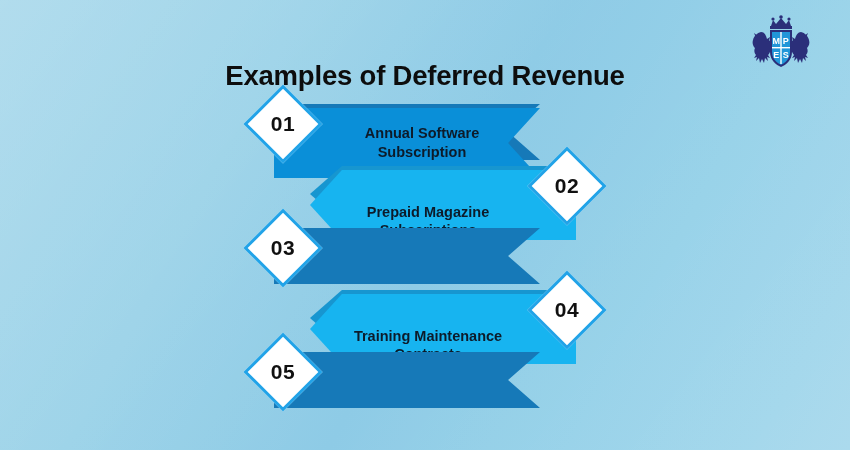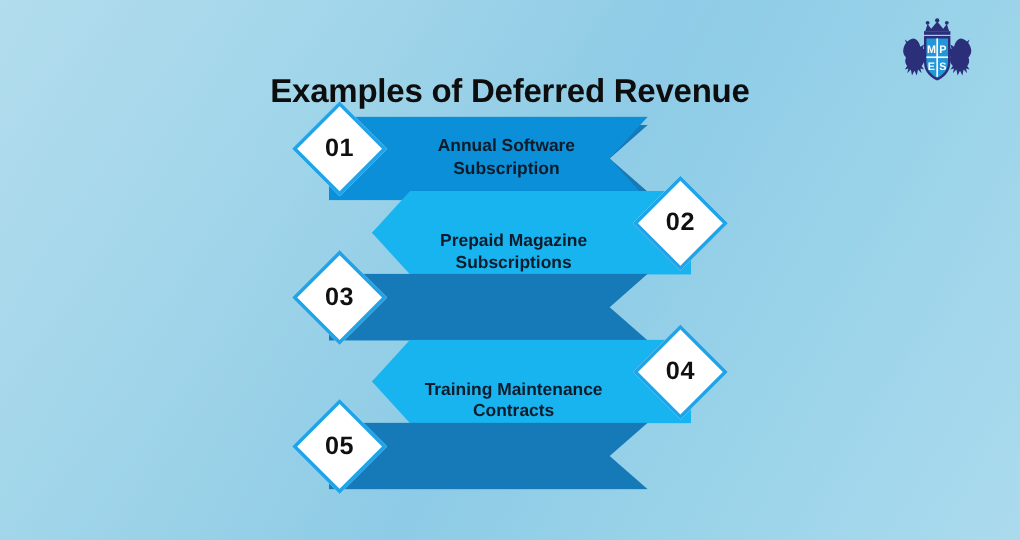--- a/index.html
+++ b/index.html
@@ -73,21 +73,21 @@
   
   .banner-shadow {
     position: absolute;
     height: 56px;
     top: 12px;
   }
 
   .banner {
     position: absolute;
     height: 70px;
-    top: 5px;
+    top: 16px;
     display: flex;
     align-items: center;
     justify-content: center;
   }
 
   .banner-text {
     font-size: 14.5px;
     font-weight: bold;
     color: #0d1b2a;
     line-height: 1.28;

